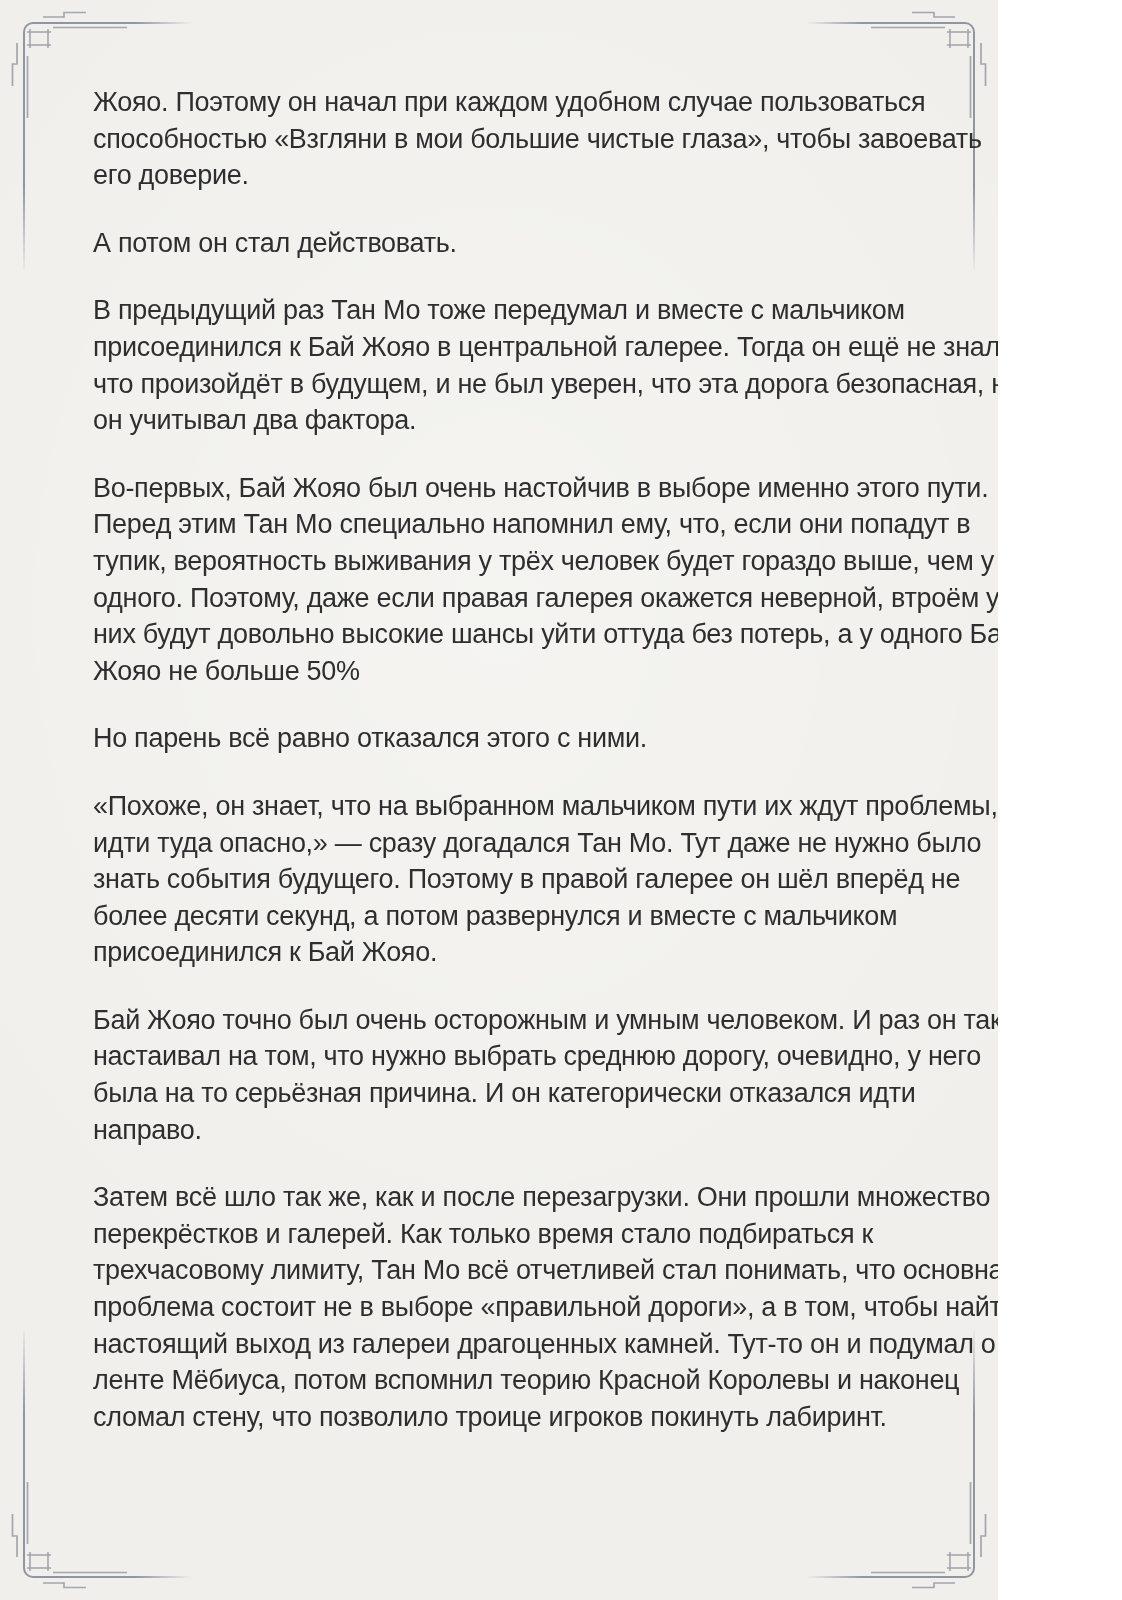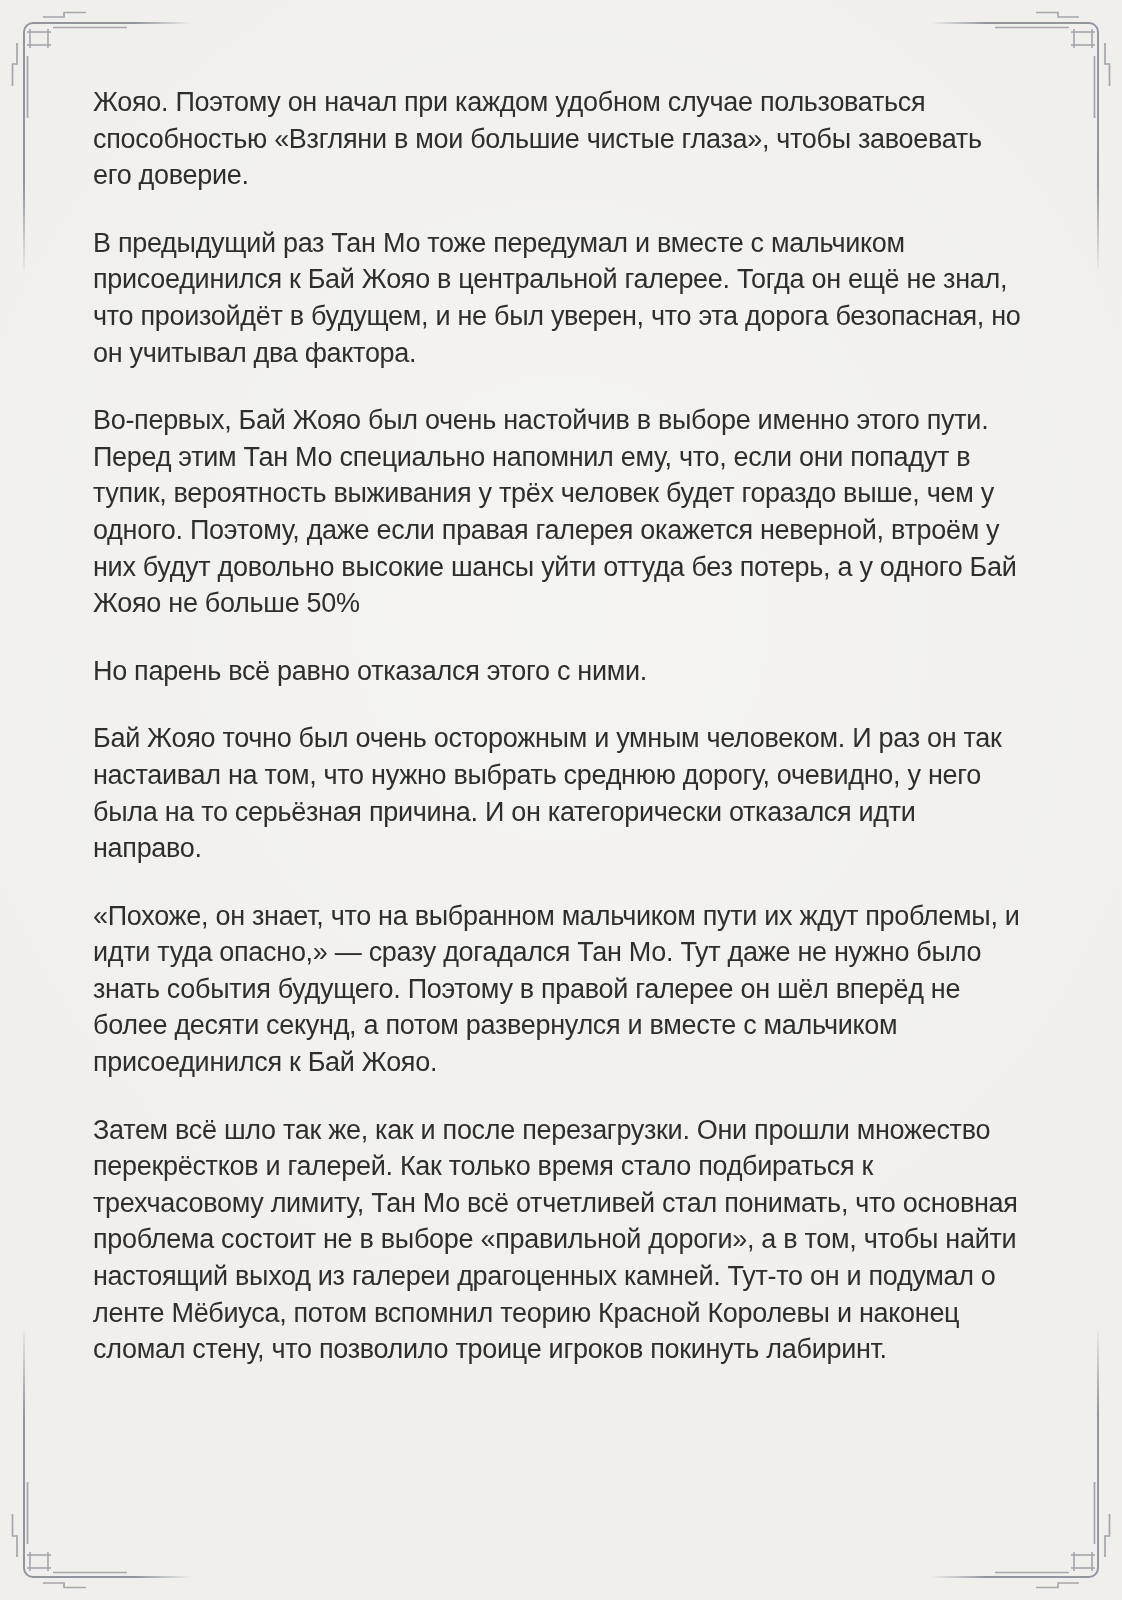--- a/index.html
+++ b/index.html
@@ -1,21 +1,21 @@
 <!DOCTYPE html>
 <html lang="ru" style="--paper: #f0efeb; --ink: #2e2e2e;"><head>
 <meta charset="utf-8">
 <style>
   html, body {
     margin: 0;
     padding: 0;
   }
   .page {
     position: relative;
-    width: 1122px;
+    width: 998px;
     height: 1600px;
     background:
       radial-gradient(90% 70% at 50% 38%, rgba(255,255,255,0.30), rgba(255,255,255,0) 75%),
       var(--paper, #f0efeb);
     overflow: hidden;
     font-family: "Liberation Sans", "DejaVu Sans", sans-serif;
   }
   .text-column {
     position: absolute;
     left: 93px;
@@ -120,21 +120,22 @@
     <g stroke="#a4a6af" stroke-width="1.6">
       <line x1="27" y1="32" x2="51" y2="32"></line>
       <line x1="27" y1="45" x2="51" y2="45"></line>
       <line x1="30" y1="29" x2="30" y2="48"></line>
       <line x1="48" y1="29" x2="48" y2="48"></line>
     </g>
   </svg>
 
   <div class="text-column">
     <p>Жояо. Поэтому он начал при каждом удобном случае пользоваться способностью «Взгляни в мои большие чистые глаза», чтобы завоевать его доверие.</p>
+    <p>А потом он стал действовать.</p>
     <p>В предыдущий раз Тан Мо тоже передумал и вместе с мальчиком присоединился к Бай Жояо в центральной галерее. Тогда он ещё не знал, что произойдёт в будущем, и не был уверен, что эта дорога безопасная, но он учитывал два фактора.</p>
     <p>Во-первых, Бай Жояо был очень настойчив в выборе именно этого пути. Перед этим Тан Мо специально напомнил ему, что, если они попадут в тупик, вероятность выживания у трёх человек будет гораздо выше, чем у одного. Поэтому, даже если правая галерея окажется неверной, втроём у них будут довольно высокие шансы уйти оттуда без потерь, а у одного Бай Жояо не больше 50%</p>
     <p>Но парень всё равно отказался этого с ними.</p>
+    <p>«Похоже, он знает, что на выбранном мальчиком пути их ждут проблемы, и идти туда опасно,» — сразу догадался Тан Мо. Тут даже не нужно было знать события будущего. Поэтому в правой галерее он шёл вперёд не более десяти секунд, а потом развернулся и вместе с мальчиком присоединился к Бай Жояо.</p>
     <p>Бай Жояо точно был очень осторожным и умным человеком. И раз он так настаивал на том, что нужно выбрать среднюю дорогу, очевидно, у него была на то серьёзная причина. И он категорически отказался идти направо.</p>
-    <p>«Похоже, он знает, что на выбранном мальчиком пути их ждут проблемы, и идти туда опасно,» — сразу догадался Тан Мо. Тут даже не нужно было знать события будущего. Поэтому в правой галерее он шёл вперёд не более десяти секунд, а потом развернулся и вместе с мальчиком присоединился к Бай Жояо.</p>
     <p>Затем всё шло так же, как и после перезагрузки. Они прошли множество перекрёстков и галерей. Как только время стало подбираться к трехчасовому лимиту, Тан Мо всё отчетливей стал понимать, что основная проблема состоит не в выборе «правильной дороги», а в том, чтобы найти настоящий выход из галереи драгоценных камней. Тут-то он и подумал о ленте Мёбиуса, потом вспомнил теорию Красной Королевы и наконец сломал стену, что позволило троице игроков покинуть лабиринт.</p>
   </div>
 
 </div>
 
 </body></html>

